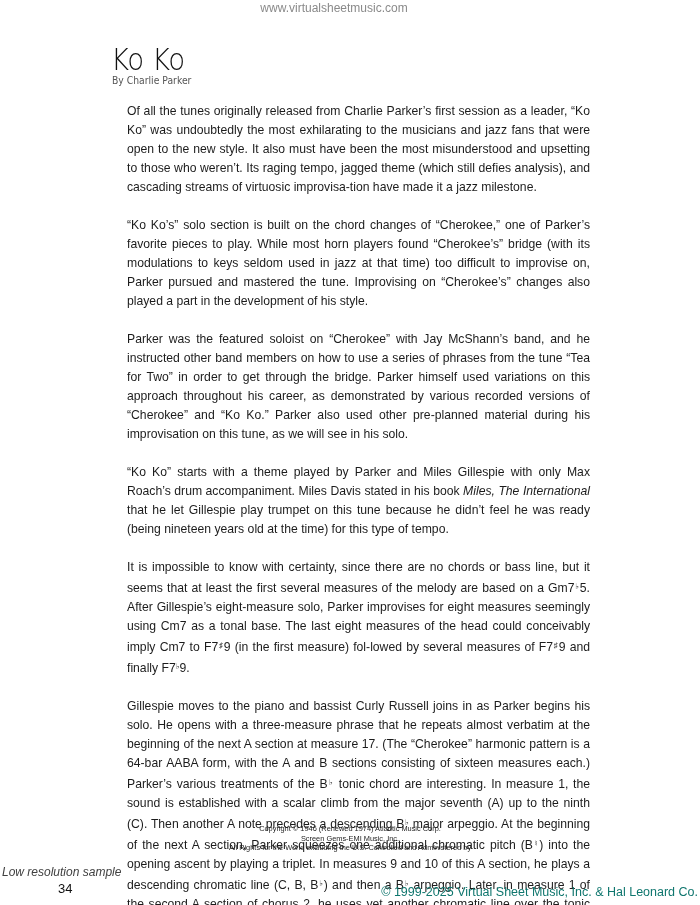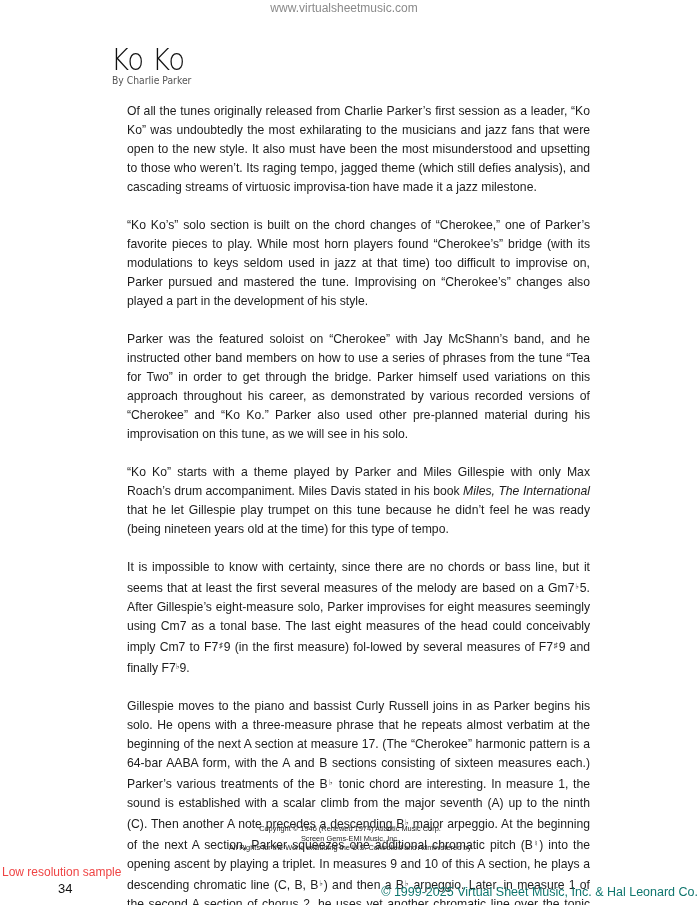--- a/index.html
+++ b/index.html
@@ -2,21 +2,21 @@
 <html><head>
 <meta charset="utf-8">
 <style>
   html, body { margin: 0; padding: 0; }
   body {
     width: 700px; height: 905px; background: #ffffff; position: relative; overflow: hidden;
     font-family: "Liberation Sans", sans-serif; color: #1a1a1a;
   }
   .watermark-top {
     position: absolute; top: 0; left: 0; width: 668px; text-align: center;
-    font-size: 12px; color: #8a8a8a; line-height: 14px; top: 1px; padding-left: 10px;
+    font-size: 12px; color: #8a8a8a; line-height: 14px; top: 1px;
   }
   .title {
     position: absolute; left: 111px; top: 44px;
     font-family: "DejaVu Sans", sans-serif; font-weight: 200;
     font-size: 30px; line-height: 32px; color: #111; letter-spacing: -0.5px;
     transform: scaleX(0.92); transform-origin: left;
   }
   .byline {
     position: absolute; left: 112px; top: 74px;
     font-family: "DejaVu Sans", sans-serif; font-size: 10.5px; color: #555;
@@ -32,21 +32,21 @@
   .para em { font-style: italic; }
   .acc { font-size: 8px; vertical-align: 3px; }
   .page-number {
     position: absolute; left: 58px; top: 881px; font-size: 13px; font-weight: normal; color: #111;
   }
   .copyright {
     position: absolute; left: 200px; top: 824px; width: 300px; text-align: center;
     font-size: 7.4px; line-height: 9.6px; color: #222;
   }
   .footer-left {
-    position: absolute; left: 2px; top: 865px; font-size: 12px; color: #ef4444;
+    position: absolute; left: 2px; top: 865px; font-size: 12px; font-style: italic; color: #404040;
   }
   .footer-right {
     position: absolute; right: 2px; top: 885px; font-size: 12.5px; color: #0f766e;
   }
 </style>
 </head>
 <body>
 
 <div class="watermark-top">www.virtualsheetmusic.com</div>
 

